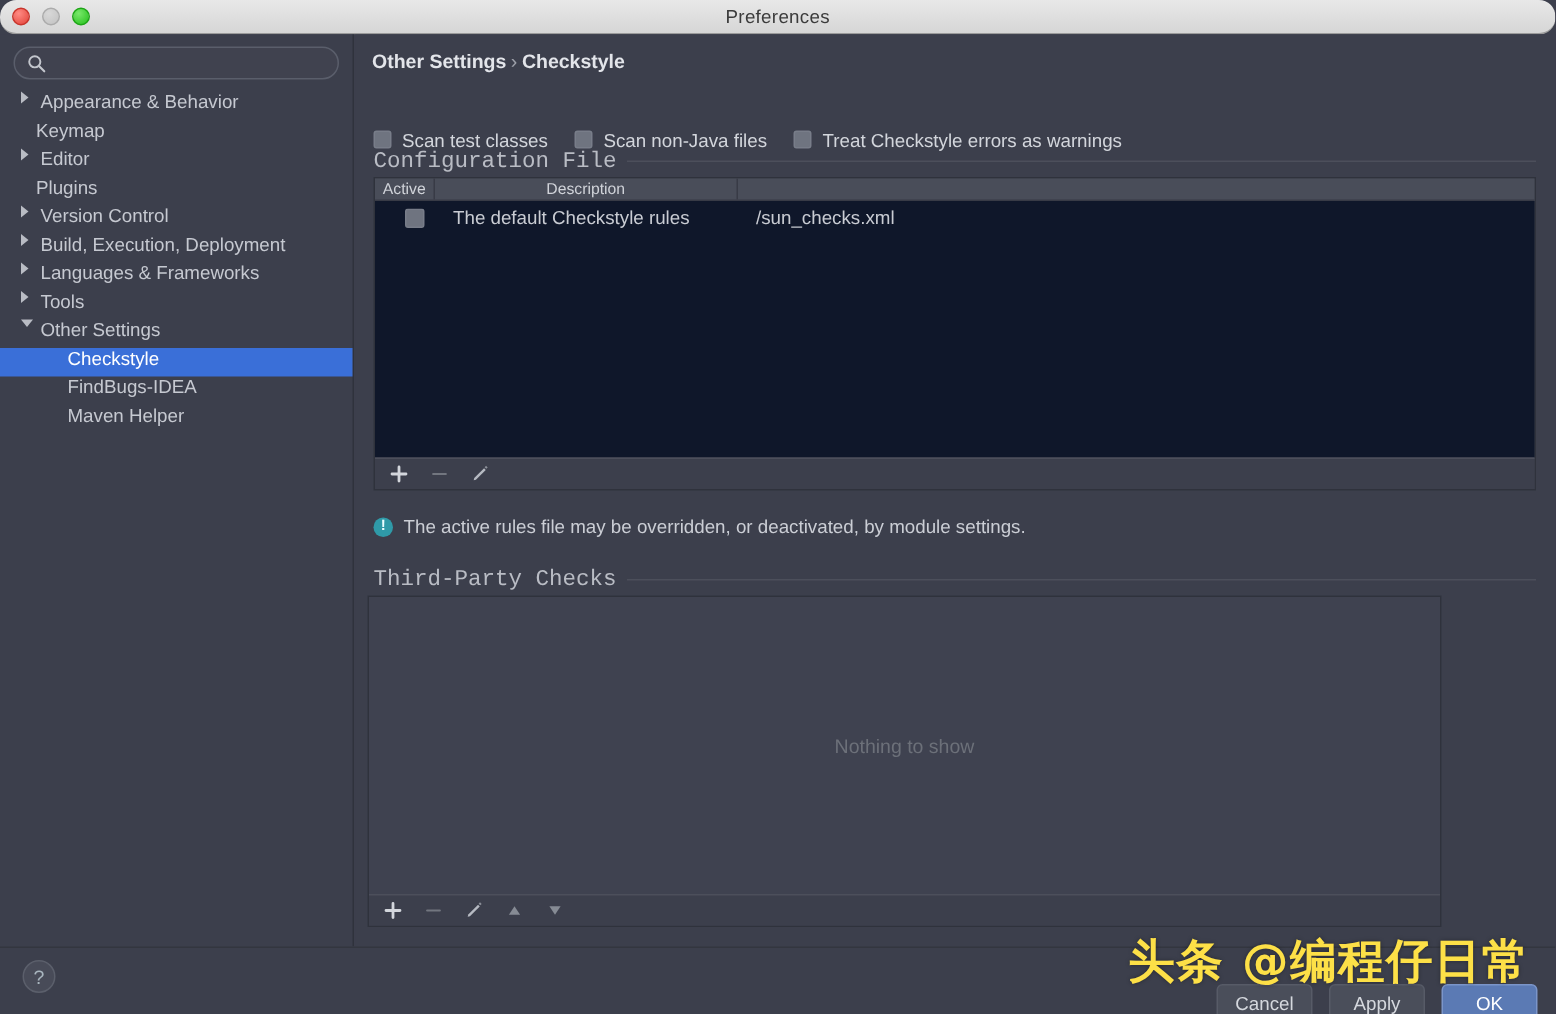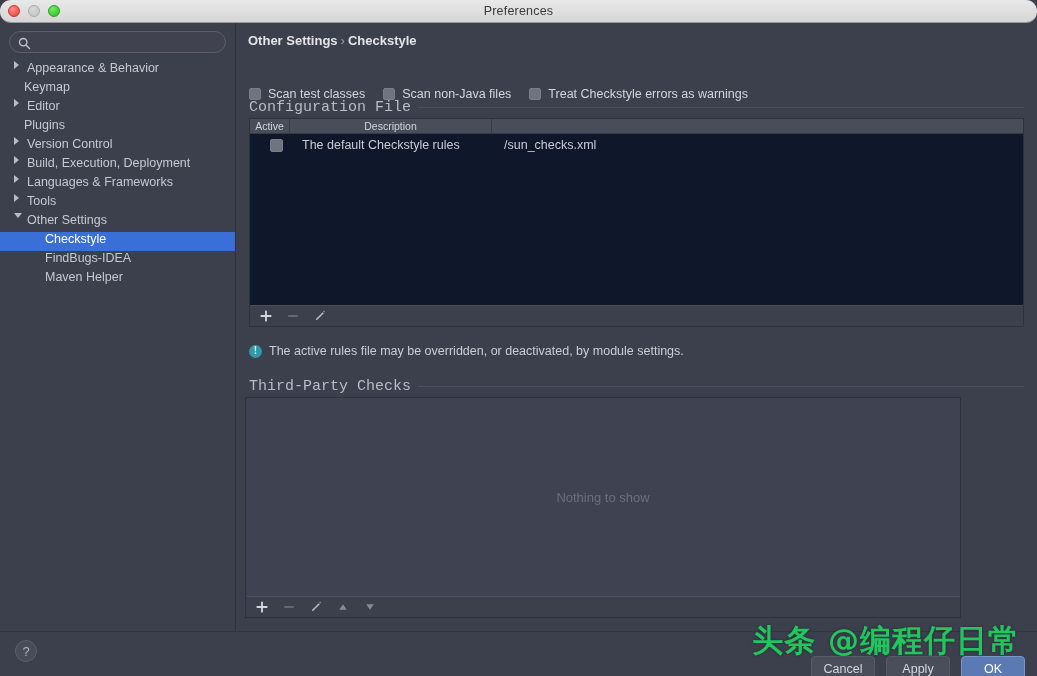--- a/index.html
+++ b/index.html
@@ -109,21 +109,21 @@
     position: absolute; left: 11px; top: 10px;
     font-size: 13px; color: #e3e5ea; font-weight: bold;
   }
   .breadcrumb .sep { color: #9ea1aa; font-weight: normal; padding: 0 3px; }
 
   .checkrow {
     position: absolute; left: 12px; top: 64px;
     display: flex; align-items: center; gap: 0px;
   }
   .cbox {
-    display: inline-flex; align-items: center;
+    display: inline-flex; align-items: flex-start;
     margin-right: 18px;
     font-size: 12.5px; color: #d3d6dc;
     white-space: nowrap;
   }
   .cbox .box {
     width: 12px; height: 12px;
     background: #6f7480;
     border: 1px solid #787d89;
     border-radius: 2px;
     margin-right: 7px;
@@ -248,21 +248,21 @@
     color: #d5d8de; font-size: 12.5px;
     display: flex; align-items: center; justify-content: center;
   }
   .dbtn.primary {
     background: #5b7ab4;
     border: 1px solid #7b95c9;
     color: #ffffff;
   }
   .watermark {
     position: absolute; right: 17px; top: 620px;
-    font-size: 31px; font-weight: bold; color: #22c55e;
+    font-size: 31px; font-weight: bold; color: #fde047;
     font-family: "DejaVu Sans", sans-serif;
     letter-spacing: 1px;
     white-space: nowrap;
     text-shadow: 0 0 3px rgba(0,0,0,.35);
   }
 </style>
 </head>
 <body>
 
 <div id="app">

